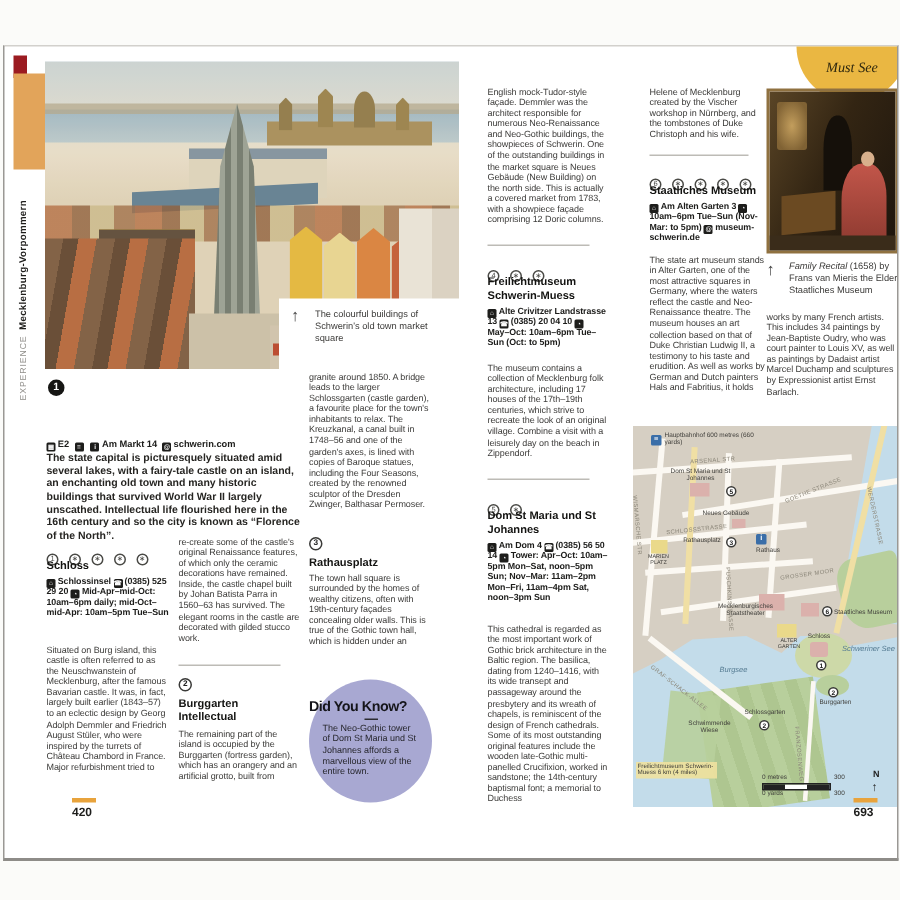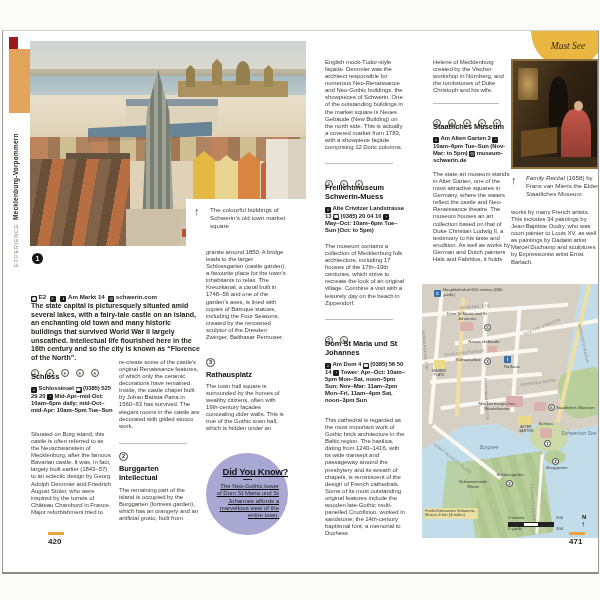--- a/index.html
+++ b/index.html
@@ -29,21 +29,21 @@
   .h3{position:absolute;margin:0;font-size:7.4px;font-weight:800;color:#131311;line-height:1.15;}
   .bodytx{position:absolute;margin:0;font-size:6px;line-height:1.18;color:#3d3c3a;letter-spacing:-0.05px;}
   .details{position:absolute;margin:0;font-size:5.9px;line-height:1.2;font-weight:700;color:#1c1c1a;letter-spacing:-0.05px;}
   .sq{display:inline-block;width:6px;height:6px;background:#1d1d1b;color:#fff;font-size:4.3px;line-height:6px;text-align:center;border-radius:1px;margin-right:1.5px;vertical-align:-0.5px;}
   .circ{display:inline-block;width:8px;height:8px;border:0.9px solid #4a4a46;border-radius:50%;font-size:5px;line-height:7.5px;text-align:center;color:#4a4a46;background:#fff;margin-right:2.5px;box-sizing:border-box;}
   .nbadge{position:absolute;width:9px;height:9px;border:1px solid #3a3a38;border-radius:50%;font-size:5.5px;font-weight:bold;line-height:7.5px;text-align:center;color:#222;background:#fff;box-sizing:border-box;}
   .rule{position:absolute;height:1px;background:#bdbbb6;}
   .pagenum{position:absolute;font-size:8px;font-weight:bold;color:#1d1d1b;}
   .pagenum .dash{display:block;width:16px;height:2.5px;background:#e8a33c;margin-bottom:2px;}
   
-  .dyk{position:absolute;left:203px;top:422px;width:82px;height:82px;border-radius:50%;background:#a8a8d2;text-align:right;text-decoration:underline;}
+  .dyk{position:absolute;left:203px;top:422px;width:82px;height:82px;border-radius:50%;background:#a8a8d2;text-align:left;}
   .dyk-h{margin:13px 0 2px 0;font-size:9.5px;font-weight:800;letter-spacing:-0.3px;color:#15151a;}
   .dyk-dash{width:9px;height:1px;background:#2c2c30;margin:0 auto 3px auto;}
   .dyk-b{margin:0 auto;width:64px;font-size:6px;line-height:1.22;color:#26262c;}
   
   .mustsee{position:absolute;left:528px;top:-37px;width:74px;height:74px;border-radius:50%;background:#eab742;}
   .mustsee span{position:absolute;left:0;top:47px;width:74px;text-align:center;font-family:"Liberation Serif",serif;font-style:italic;font-size:9.5px;color:#30290f;}
   
   .painting{position:absolute;left:508px;top:28px;width:88px;height:110px;border:2px solid #8f7140;box-sizing:border-box;background:linear-gradient(115deg,#5a4526 0%,#332513 45%,#1d150d 100%);overflow:hidden;}
   .painting div{position:absolute;}
   
@@ -294,16 +294,16 @@
     <span class="compass" style="left:160px;top:230px;">N</span>
     <span class="compass" style="left:159px;top:236px;font-size:8px;">↑</span>
   </div>
 
   <div class="pagenum" style="left:45px;top:501px;">
     <span class="dash"></span>
     <span>420</span>
   </div>
   <div class="pagenum" style="left:566px;top:501px;">
     <span class="dash"></span>
-    <span>471</span>
+    <span>693</span>
   </div>
 
 </div>
 
 </body></html>

